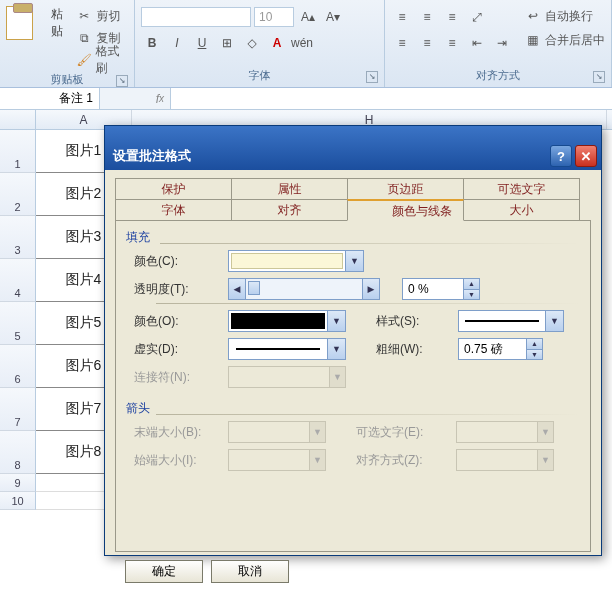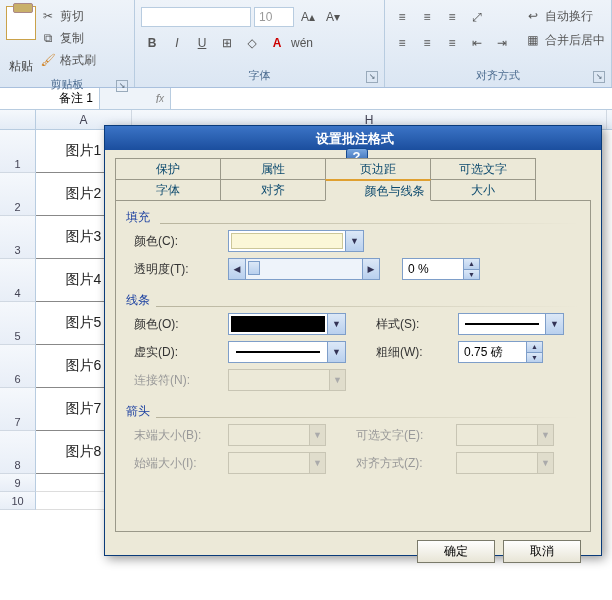--- a/index.html
+++ b/index.html
@@ -4,21 +4,21 @@
 <style>
 * { margin: 0; padding: 0; box-sizing: border-box; font-family: "Microsoft YaHei", SimSun, sans-serif; }
 body { width: 612px; height: 600px; background: #fff; overflow: hidden; position: relative; font-size: 12px; }
 
 
 .ribbon { background: linear-gradient(#eef3f9,#dbe6f3); height: 88px; border-bottom: 1px solid #a9c0dd; display: flex; }
 .ribbon-group { border-right: 1px solid #b8cce0; padding: 2px 6px; display: flex; flex-direction: column; justify-content: space-between; }
 .ribbon-group-title { text-align: center; font-size: 11px; color: #4a6a8e; padding: 2px 0; position: relative; }
 .dlg-launcher { position: absolute; right: 0; bottom: 2px; width: 12px; height: 12px; border: 1px solid #9ab; font-size: 8px; line-height: 10px; color: #567; }
 .rg-body { flex: 1; display: flex; align-items: flex-start; gap: 4px; padding-top: 4px; }
-.paste-big { display: flex; flex-direction: column; align-items: center; gap: 18px; color: #444; }
+.paste-big { display: flex; flex-direction: row; align-items: flex-end; gap: 18px; color: #444; }
 .paste-big .ico { width: 30px; height: 34px; background: #fff; border: 1px solid #caa24a; position: relative; }
 .paste-big .ico::before { content:""; position:absolute; top:-4px; left:6px; width:18px; height:8px; background:#c9b06a; border:1px solid #a88; border-radius:2px; }
 .small-btn { display: flex; align-items: center; gap: 4px; color: #555; font-size: 12px; height: 20px; }
 .small-ico { width: 16px; height: 16px; display: inline-flex; align-items: center; justify-content: center; font-size: 12px; }
 .font-row { display: flex; gap: 3px; align-items: center; }
 .font-box { border: 1px solid #b8cce0; background: #fff; height: 20px; display: flex; align-items: center; padding: 0 4px; color: #999; }
 .btn16 { width: 22px; height: 22px; display: inline-flex; align-items: center; justify-content: center; color: #555; border: 1px solid transparent; }
 .btn16 b { font-weight: bold; }
 .ribbon .disabled { color: #b0b8c0; }
 
@@ -36,29 +36,29 @@
 .rows { display: flex; }
 .rowhs { width: 36px; }
 .rowh { height: 43px; border-bottom: 1px solid #d0d8e2; border-right: 1px solid #b8cce0; background: linear-gradient(#f5f8fc,#e8eef7); text-align: center; font-size: 11px; color: #445; display:flex; align-items:flex-end; justify-content:center; padding-bottom:2px; }
 .rowh.small { height: 18px; align-items:center; padding:0; }
 .cells { flex:1; }
 .cellA { width: 96px; height: 43px; border-right:1px solid #ccc; border-bottom:1px solid #888; display:flex; align-items:center; justify-content:center; font-size: 14px; color:#222; }
 .cellA.small { height:18px; border-bottom:1px solid #ddd; }
 
 
 .modal { position: absolute; left: 104px; top: 125px; width: 498px; height: 431px; border: 1px solid #0a3b7a; background: #ece9d8; box-shadow: 3px 3px 10px rgba(0,0,0,0.4); }
-.titlebar { height: 24px; background: linear-gradient(#3b74c6,#1b4e9e); display:flex; align-items:center; padding: 4px 4px 0 8px; color:#fff; font-size: 13px; font-weight: bold; flex-direction: column; }
+.titlebar { height: 44px; background: linear-gradient(#3b74c6,#1b4e9e); display:flex; align-items:center; padding: 16px 4px 0 8px; color:#fff; font-size: 13px; font-weight: bold; }
 .titlebar .spacer { flex:1; }
 .tb-btn { width: 22px; height: 22px; margin-left: 3px; border-radius: 3px; display:flex; align-items:center; justify-content:center; font-weight:bold; font-size:13px; }
 .tb-help { background: linear-gradient(#7aa7e0,#2d63b0); border:1px solid #164a90; color:#fff; }
 .tb-close { background: linear-gradient(#f08070,#c83020); border:1px solid #8a1a10; color:#fff; }
 
 .dlg-body { padding: 8px 10px; }
 .tabs { display:flex; flex-wrap:wrap; width: 476px; }
-.tab { width: 106px; height: 22px; border:1px solid #9a9889; background: #ece9d8; text-align:center; font-size:12px; line-height:20px; color:#0c4a6e; margin-bottom:-1px; }
+.tab { width: 117px; height: 22px; border:1px solid #9a9889; background: #ece9d8; text-align:center; font-size:12px; line-height:20px; color:#7f1d1d; margin-bottom:-1px; }
 .tab.active { background:#ece9d8; border-bottom:1px solid #ece9d8; position:relative; z-index:2; border-top:2px solid #e0a030;padding-left:33px; }
 .tab + .tab { margin-left:-1px; }
 .tab-panel { border:1px solid #9a9889; padding: 8px 10px 6px; width:476px; height: 332px; background:#ece9d8; }
 
 .fieldset { margin-bottom: 12px; }
 .fs-title { color: #1a3fa0; font-size: 12px; margin-bottom: 6px; }
 .fs-line { height:1px; background: linear-gradient(to right, #b8b49e, rgba(184,180,158,0)); margin-top:-9px; margin-left: 34px; margin-bottom:6px; }
 .fs-line.w2 { margin-left: 30px; }
 .frow { display:flex; align-items:center; margin: 4px 0 6px 8px; gap: 22px; }
 .flabel { width: 72px; font-size:12px; color:#333; }
@@ -76,21 +76,21 @@
 .slider .thumb { position:absolute; left:2px; top:2px; width:12px; height:14px; background:linear-gradient(#dce8f7,#b9d0ee); border:1px solid #7e9ec9; }
 .spin { width: 78px; height:22px; border:1px solid #7e9ec9; background:#fff; display:flex; align-items:center; }
 .spin span { flex:1; padding-left:5px; font-size:12px; }
 .spin .updn { width:16px; height:100%; display:flex; flex-direction:column; }
 .spin .updn div { flex:1; background:linear-gradient(#dce8f7,#b9d0ee); border-left:1px solid #7e9ec9; font-size:7px; display:flex; align-items:center; justify-content:center; color:#335; }
 .spin .updn div:first-child { border-bottom:1px solid #7e9ec9; }
 .combo-dis { width: 98px; height:22px; border:1px solid #c8c5b4; background:#ece9d8; display:flex; }
 .combo-dis .dd { width:16px; border-left:1px solid #c8c5b4; background:#e0ddcc; display:flex;align-items:center;justify-content:center; font-size:9px; color:#aaa; }
 .combo-dis .body { flex:1; }
 
-.dlg-buttons { display:flex; justify-content:flex-end; gap:8px; padding: 8px 10px 0; }
+.dlg-buttons { display:flex; justify-content:flex-start; gap:8px; padding: 8px 10px 0; }
 .dlg-btn { width: 78px; height:23px; border:1px solid #7a7a6a; background: linear-gradient(#fefefe,#e8e5d6); font-size:12px; display:flex; align-items:center; justify-content:center; }
 </style>
 </head>
 <body>
 
 <div class="ribbon">
   <div class="ribbon-group" style="width:135px">
     <div class="rg-body">
       <div class="paste-big">
         <div class="ico"></div>
@@ -263,21 +263,20 @@
               <span>0 %</span>
               <div class="updn">
                 <div>▲</div>
                 <div>▼</div>
               </div>
             </div>
         </div>
       </div>
 
       <div class="fieldset">
-        <div class="fs-title">线条</div>
         <div class="fs-line w2"></div>
         <div class="frow">
           <div class="flabel">颜色(O):</div>
           <div class="color-combo" style="width:118px">
               <div class="sw black"></div>
               <div class="dd">▼</div>
             </div>
           <div class="flabel" style="width:60px;margin-left:8px">样式(S):</div>
           <div class="color-combo" style="width:106px">
               <div class="sw line"></div>

